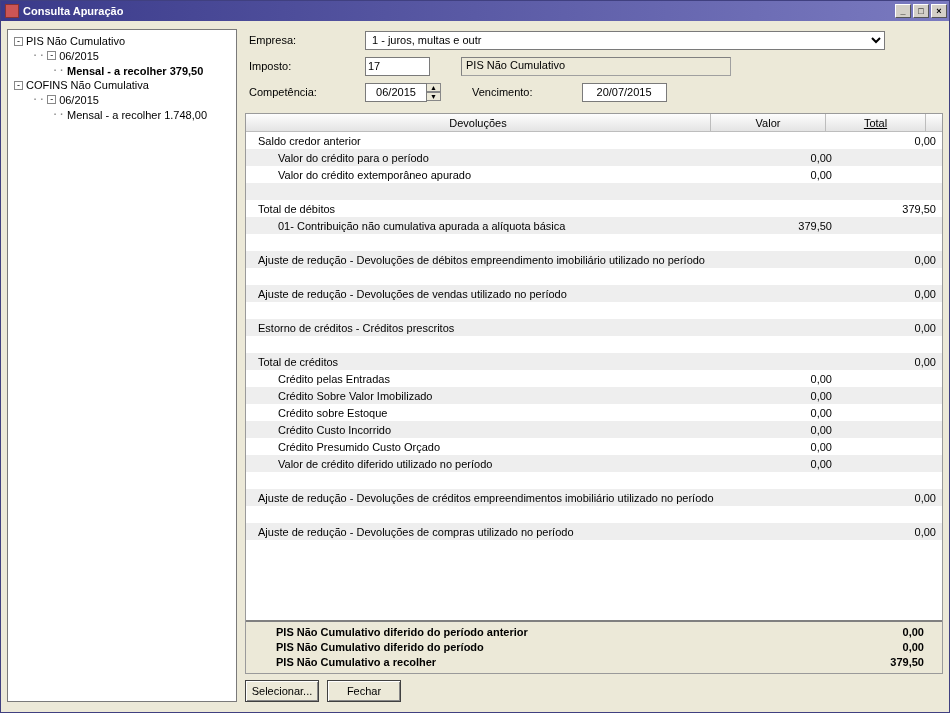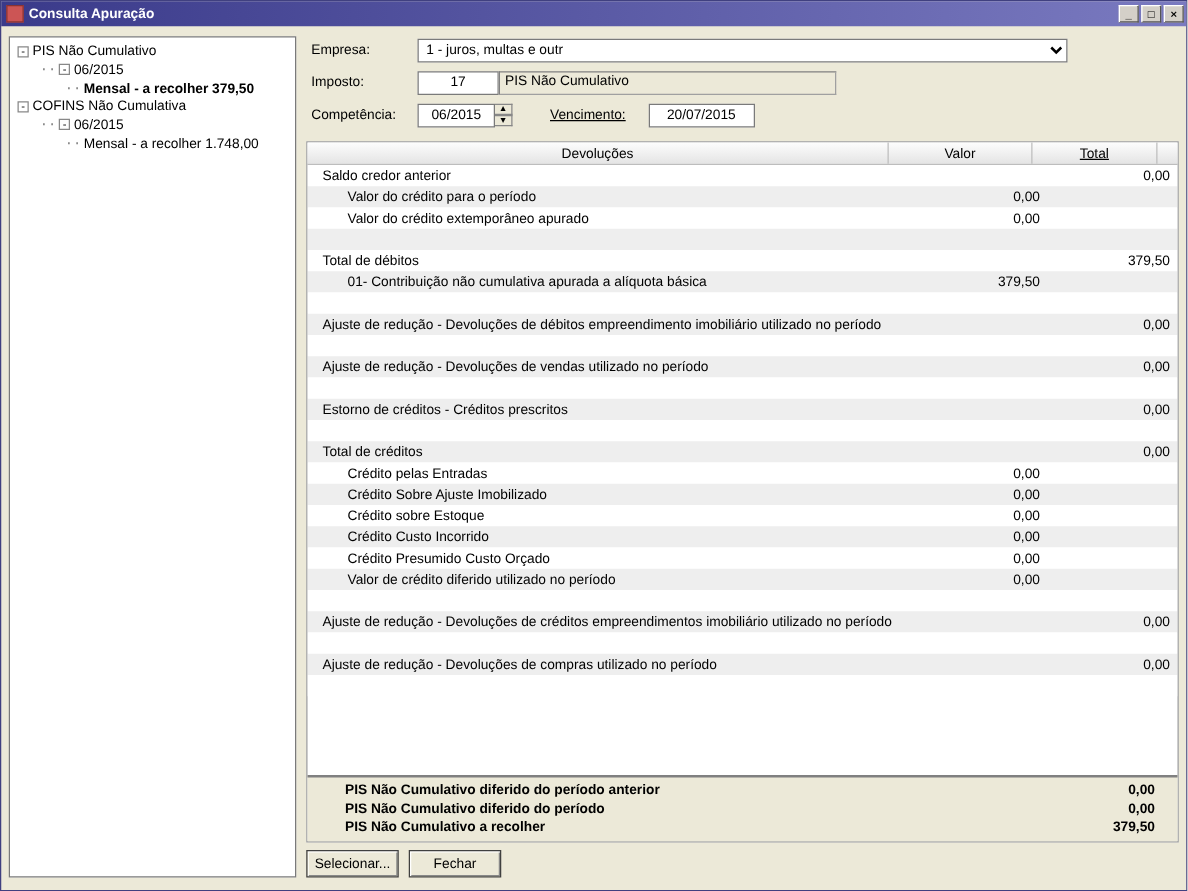--- a/index.html
+++ b/index.html
@@ -70,51 +70,51 @@
     background:#fff;
   }
   .tree-label { }
   .tree-bold { font-weight: bold; }
   .right-pane {
     flex:1; display:flex; flex-direction:column;
   }
   .header-area {
     padding: 0 4px 6px 4px;
   }
-  .form-row { display:flex; align-items:center; height:22px; margin-bottom:4px;}
+  .form-row { display:flex; align-items:center; height:22px; margin-bottom:4px;gap:31px;}
   .form-label { width: 85px; }
   .select-wrap {
     flex: 0 0 520px;
   }
   select, input[type="text"] {
     font-family: Tahoma, Arial, sans-serif;
     font-size: 11px;
     border: 1px solid #7a7a7a;
     background:#fff;
     height: 19px;
     padding: 1px 2px;
   }
   select { width: 100%; }
-  .imposto-code { width:65px; text-align:center; padding-right:3px;}
+  .imposto-code { width:65px; text-align:left; padding-right:3px;}
   .imposto-name {
     background:#ece9d8;
     border:1px solid #a0a0a0;
     border-top-color:#808080; border-left-color:#808080;
     height:19px;
     padding:1px 4px;
     width:270px;
     display:inline-block;
   }
   .comp-input {
     width:62px; text-align:center;
   }
   .spinwrap { display:inline-flex; align-items:center; }
   .spins { display:flex; flex-direction:column; }
   .spin { width:14px; height:9px; border:1px solid #888; border-left:none; background:#ece9d8; font-size:7px; text-align:center; line-height:7px;}
-  .venc-label { margin-left: 30px; margin-right: 18px; text-decoration: underline;}
+  .venc-label { margin-right: 18px;}
   .venc-value { width:85px; text-align:center; }
   .grid-wrap {
     flex:1;
     display:flex; flex-direction:column;
     border:1px solid #9a9a9a;
     background:#fff;
     min-height:0;
   }
   .grid-head {
     display:flex;
@@ -321,21 +321,21 @@
               <div class="c-desc">Total de créditos</div>
               <div class="c-valor"></div>
               <div class="c-total">0,00</div>
             </div>
             <div class="gr">
               <div class="c-desc indent">Crédito pelas Entradas</div>
               <div class="c-valor">0,00</div>
               <div class="c-total"></div>
             </div>
             <div class="gr">
-              <div class="c-desc indent">Crédito Sobre Ajuste Imobilizado</div>
+              <div class="c-desc indent">Crédito Sobre Valor Imobilizado</div>
               <div class="c-valor">0,00</div>
               <div class="c-total"></div>
             </div>
             <div class="gr">
               <div class="c-desc indent">Crédito sobre Estoque</div>
               <div class="c-valor">0,00</div>
               <div class="c-total"></div>
             </div>
             <div class="gr">
               <div class="c-desc indent">Crédito Custo Incorrido</div>

